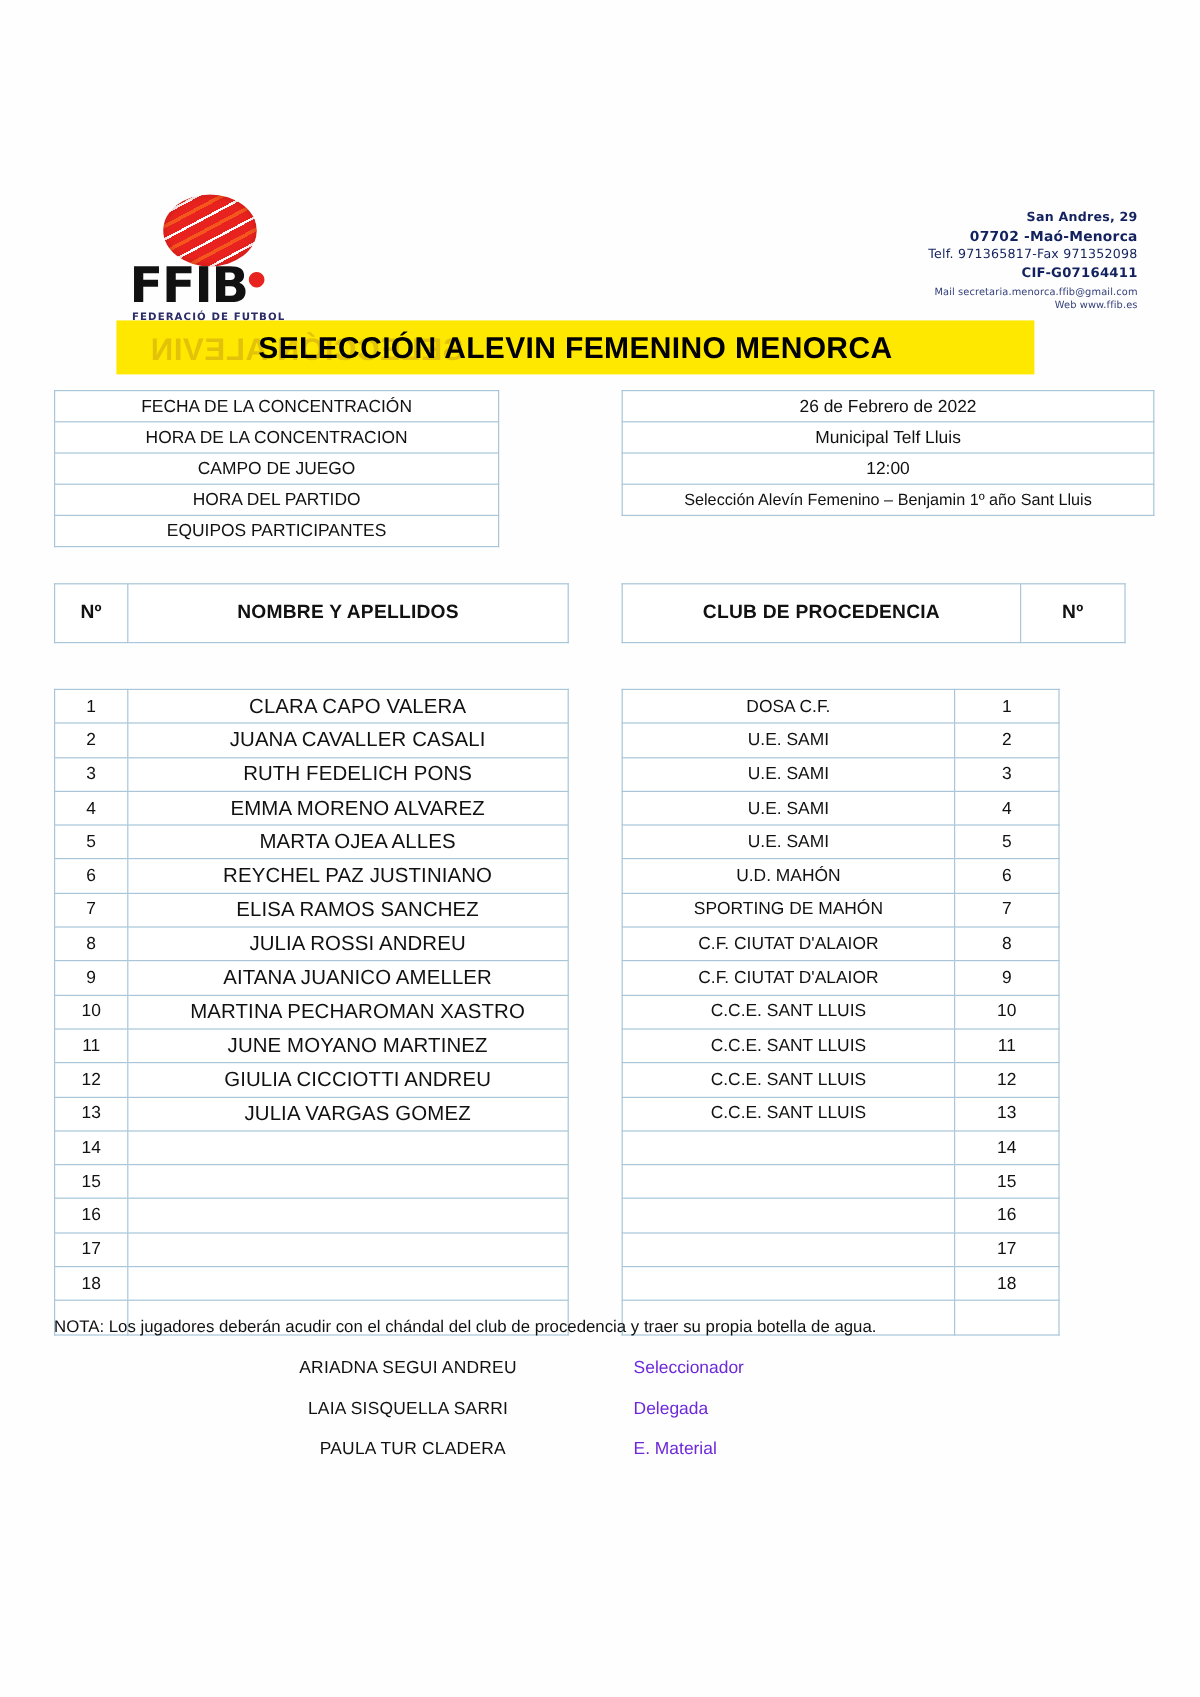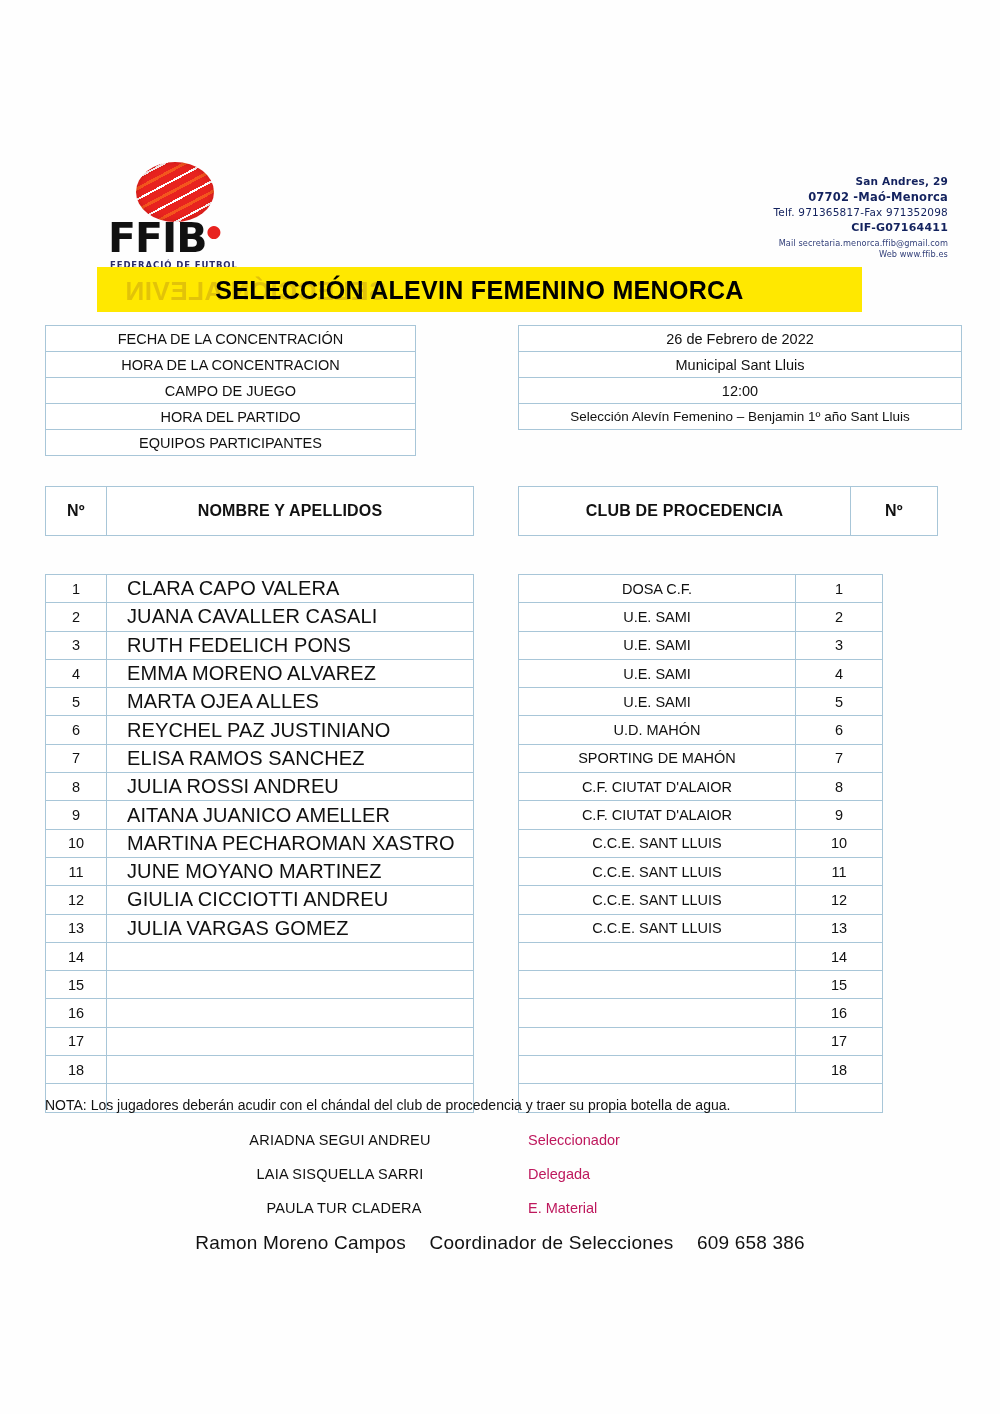--- a/index.html
+++ b/index.html
@@ -162,23 +162,23 @@
     font-weight: 700;
     letter-spacing: 0.2px;
   }
 
   
   #roster-left  { left: 45px;  top: 574px; width: 429px; }
   #roster-right { left: 518px; top: 574px; width: 365px; }
   #roster-left td, #roster-right td { height: 27.3px; }
   td.num { width: 52px; font-size: 14.5px; }
   td.name {
-    text-align: left;
+    text-align: center;
     padding-left: 20px;
-    font-size: 20px;
+    font-size: 17px;
     letter-spacing: 0.1px;
   }
   td.club { font-size: 14.5px; }
   td.rnum { width: 78px; font-size: 14.5px; }
 
   
   .note {
     position: absolute;
     left: 45px; top: 1097px;
     font-size: 14px;
@@ -199,21 +199,21 @@
     width: 360px;
     text-align: center;
     font-size: 14.5px;
     letter-spacing: 0.2px;
     color: #111;
   }
   .staff-role {
     position: absolute;
     left: 528px;
     font-size: 14.5px;
-    color: #be185d;
+    color: #6d28d9;
   }
   .sr1 .staff-name { left: 160px; }
   .sr2 .staff-name { left: 160px; }
   .sr3 .staff-name { left: 164px; }
 
   .coordinator {
     position: absolute;
     left: 0; top: 1232px;
     width: 1000px;
     text-align: center;
@@ -271,21 +271,21 @@
         </tr>
       </tbody>
   </table>
 
   <table class="gtable" id="info-right">
     <tbody>
         <tr>
           <td>26 de Febrero de 2022</td>
         </tr>
         <tr>
-          <td>Municipal Sant Lluis</td>
+          <td>Municipal Telf Lluis</td>
         </tr>
         <tr>
           <td>12:00</td>
         </tr>
         <tr>
           <td class="wide">Selección Alevín Femenino –  Benjamin 1º año Sant Lluis</td>
         </tr>
       </tbody>
   </table>
 
@@ -479,19 +479,14 @@
     <div class="staff-row sr2">
       <div class="staff-name">LAIA SISQUELLA SARRI</div>
       <div class="staff-role">Delegada</div>
     </div>
     <div class="staff-row sr3">
       <div class="staff-name">PAULA TUR CLADERA</div>
       <div class="staff-role">E. Material</div>
     </div>
   </div>
 
-  <div class="coordinator">
-    <span class="seg">Ramon Moreno Campos</span>
-    <span class="seg">Coordinador de Selecciones</span>
-    <span class="seg">609 658 386</span>
-  </div>
 
 </div>
 
 </body></html>

